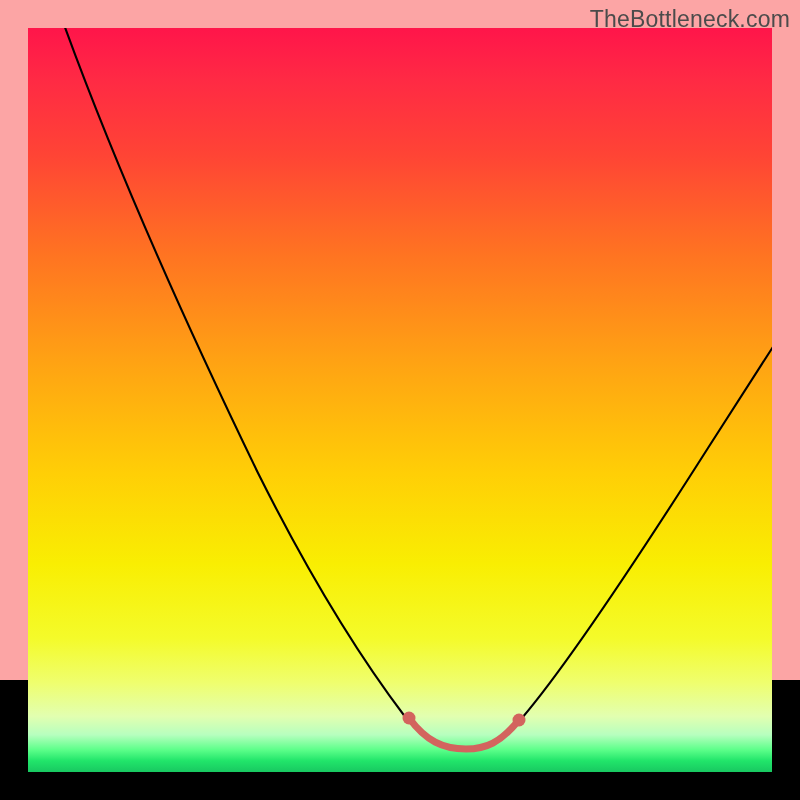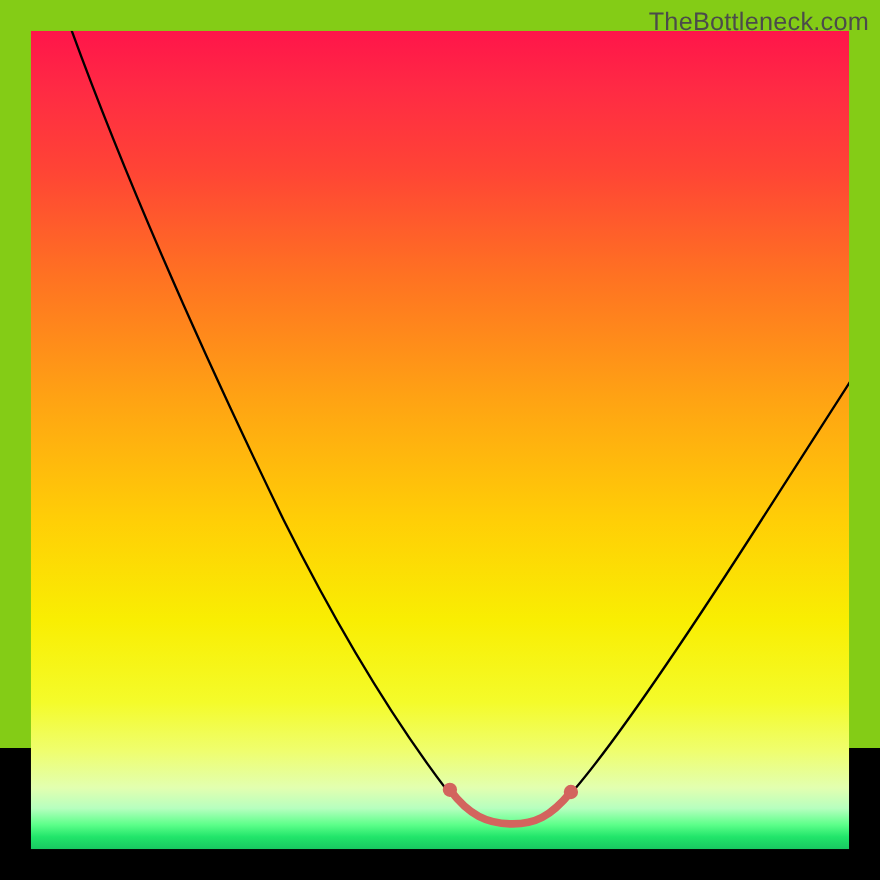--- a/index.html
+++ b/index.html
@@ -8,21 +8,21 @@
     width: 800px;
     height: 800px;
     background: #000;
     overflow: hidden;
     font-family: Arial, Helvetica, sans-serif;
   }
   .frame {
     position: relative;
     width: 800px;
     height: 680px;
-    background: #84cc16;
+    background: #fca5a5;
     text-align: right;
   }
   .plot {
     position: absolute;
     left: 28px;
     top: 28px;
     width: 744px;
     height: 744px;
     overflow: hidden;
   }

